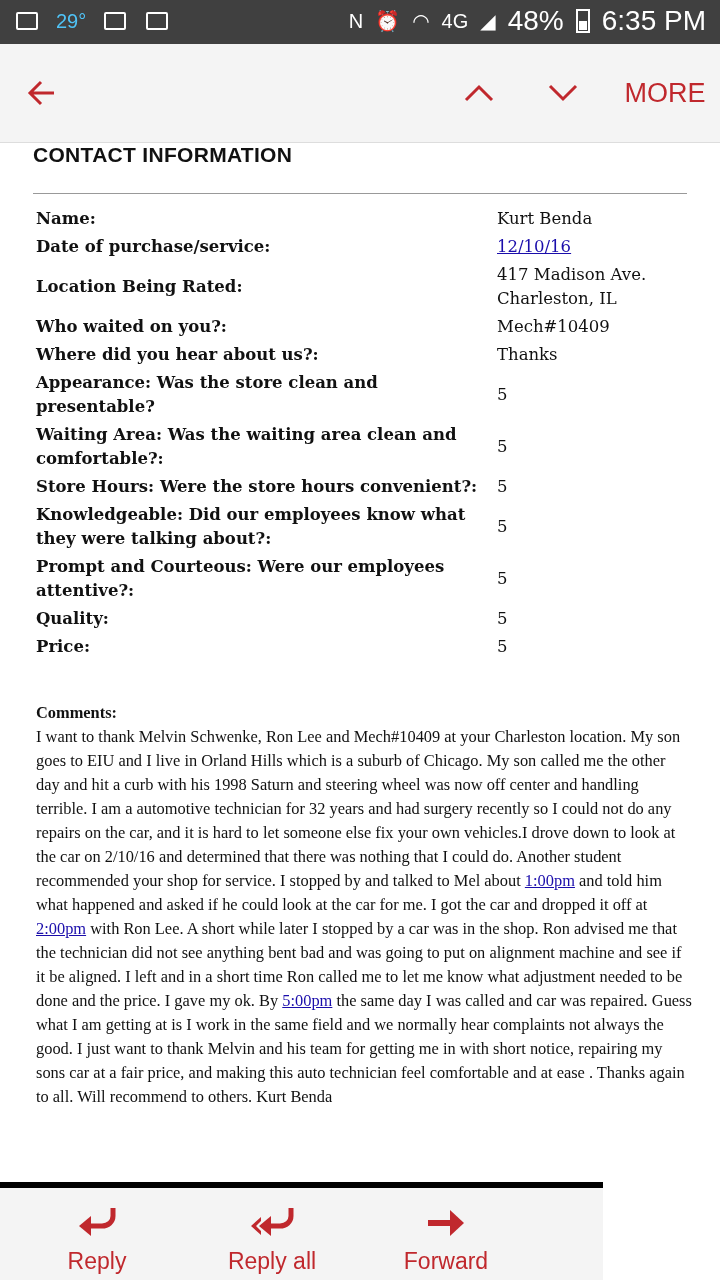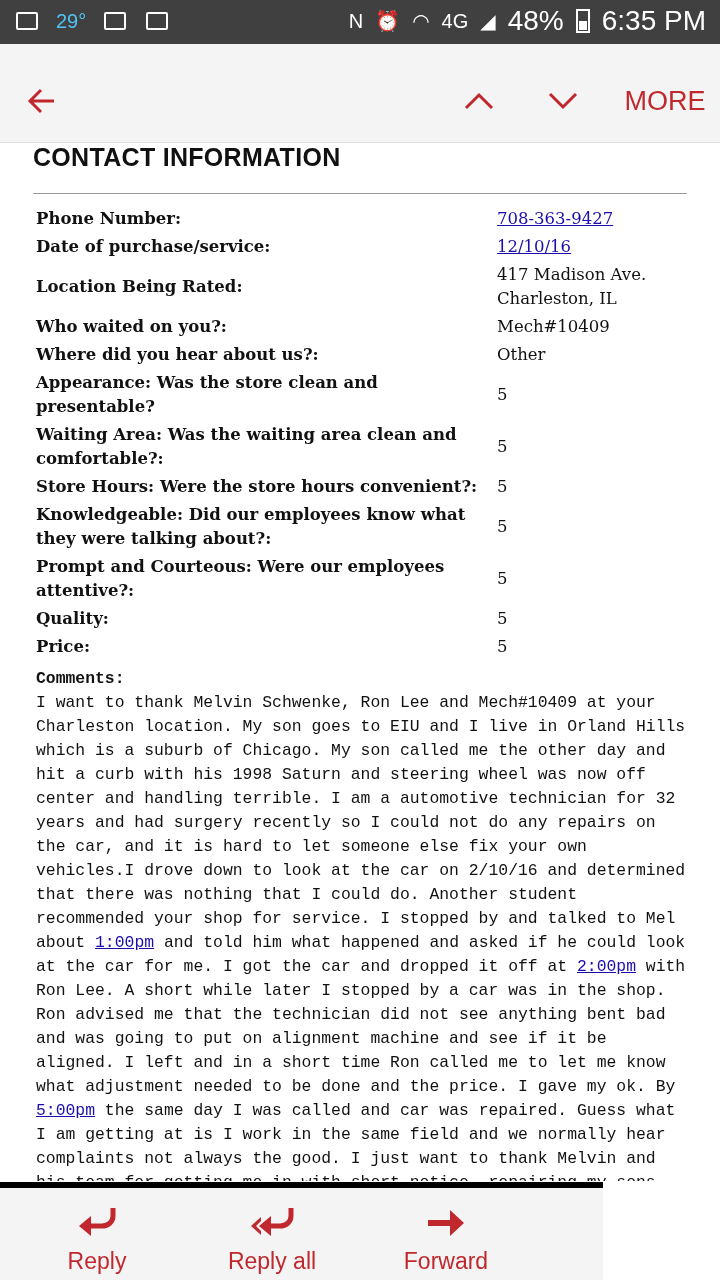--- a/index.html
+++ b/index.html
@@ -7,34 +7,34 @@
   .statusbar { position:absolute; left:0; top:0; width:720px; height:44px; background:#404040; color:#fff; }
   .sb-left { position:absolute; left:14px; top:8px; display:flex; gap:16px; align-items:center; }
   .sb-icon { width:26px; height:26px; display:flex; align-items:center; justify-content:center; font-size:14px; color:#fff; }
   .sb-box { width:22px; height:18px; border:2px solid #fff; border-radius:2px; box-sizing:border-box; position:relative; }
   .sb-temp { color:#4fc3f7; font-size:20px; }
   .sb-right { position:absolute; right:14px; top:5px; display:flex; align-items:center; gap:12px; font-size:28px; }
   .sb-small { font-size:20px; }
   .battery { width:14px; height:24px; border:2px solid #fff; box-sizing:border-box; position:relative; }
   .battery::after { content:""; position:absolute; left:1px; right:1px; bottom:1px; height:45%; background:#fff; }
   .appbar { position:absolute; left:0; top:44px; width:720px; height:98px; background:#f4f4f4; border-bottom:1px solid #ddd; }
-  .appbar .btn { position:absolute; top:8px; height:98px; display:flex; align-items:center; justify-content:center; color:#c0282d; cursor:pointer;text-align:center; }
+  .appbar .btn { position:absolute; top:0; height:98px; display:flex; align-items:center; justify-content:center; color:#c0282d; cursor:pointer;text-align:center; }
   .back { left:20px; width:44px; }
   .up { left:456px; width:46px; }
   .down { left:540px; width:46px; }
   .more { left:620px; width:90px; font-size:27px; }
   .content { position:absolute; left:0; top:143px; width:720px; height:1038px; overflow:hidden; background:#fff; }
-  .section-title { position:absolute; left:33px; top:0; font-size:25px; font-weight:bold; color:#111; letter-spacing:0.3px; }
+  .section-title { position:absolute; left:33px; top:0; font-size:21px; font-weight:bold; color:#111; letter-spacing:0.3px; }
   .rule { position:absolute; left:33px; top:50px; width:654px; height:1px; background:#999; }
   table.info { position:absolute; left:33px; top:62px; border-collapse:collapse; font-family:"DejaVu Serif", serif; font-size:16.5px; color:#111; }
   table.info td { padding:2px 3px; vertical-align:middle; line-height:24px; }
   table.info td.lbl { font-weight:bold; width:452px; }
   table.info td.val { padding-left:6px; }
   a.link { color:#1a0dab; text-decoration:underline; }
-  .comments { position:absolute; left:36px; top:524px; width:656px; font-family:Liberation Mono, monospace; font-size:16.4px; color:#111; line-height:24px; }
+  .comments { position:absolute; left:36px; top:558px; width:656px; font-family:Liberation Serif, serif; font-size:16.4px; color:#111; line-height:24px; }
   .comments .lbl { font-weight:bold; }
   .bottombar { position:absolute; left:0; top:1182px; width:603px; height:98px; background:#f4f4f4; border-top:6px solid #000000; }
   .bb-btn { position:absolute; top:0; width:170px; height:98px; text-align:center; color:#c0282d; cursor:pointer; }
   .bb-btn .ic { height:50px; display:flex; align-items:flex-end; justify-content:center; }
   .bb-btn .tx { font-size:23px; margin-top:10px; }
 </style>
 </head>
 <body>
 
 <div class="statusbar">
@@ -80,41 +80,41 @@
   </div>
   <div class="btn more">MORE</div>
 </div>
 
 <div class="content">
   <div class="section-title">CONTACT INFORMATION</div>
   <div class="rule"></div>
   <table class="info">
     <tbody id="info-body">
         <tr>
-          <td class="lbl">Phone Number:</td>
-          <td class="val"><a class="link">708-363-9427</a></td>
+          <td class="lbl">Name:</td>
+          <td class="val">Kurt Benda</td>
         </tr>
         <tr>
           <td class="lbl">Date of purchase/service:</td>
           <td class="val"><a class="link">12/10/16</a></td>
         </tr>
         <tr>
           <td class="lbl">Location Being Rated:</td>
           <td class="val">
             <div>417 Madison Ave.</div>
             <div>Charleston, IL</div>
           </td>
         </tr>
         <tr>
           <td class="lbl">Who waited on you?:</td>
           <td class="val">Mech#10409</td>
         </tr>
         <tr>
           <td class="lbl">Where did you hear about us?:</td>
-          <td class="val">Other</td>
+          <td class="val">Thanks</td>
         </tr>
         <tr>
           <td class="lbl">Appearance: Was the store clean and presentable?</td>
           <td class="val">5</td>
         </tr>
         <tr>
           <td class="lbl">Waiting Area: Was the waiting area clean and comfortable?:</td>
           <td class="val">5</td>
         </tr>
         <tr>

